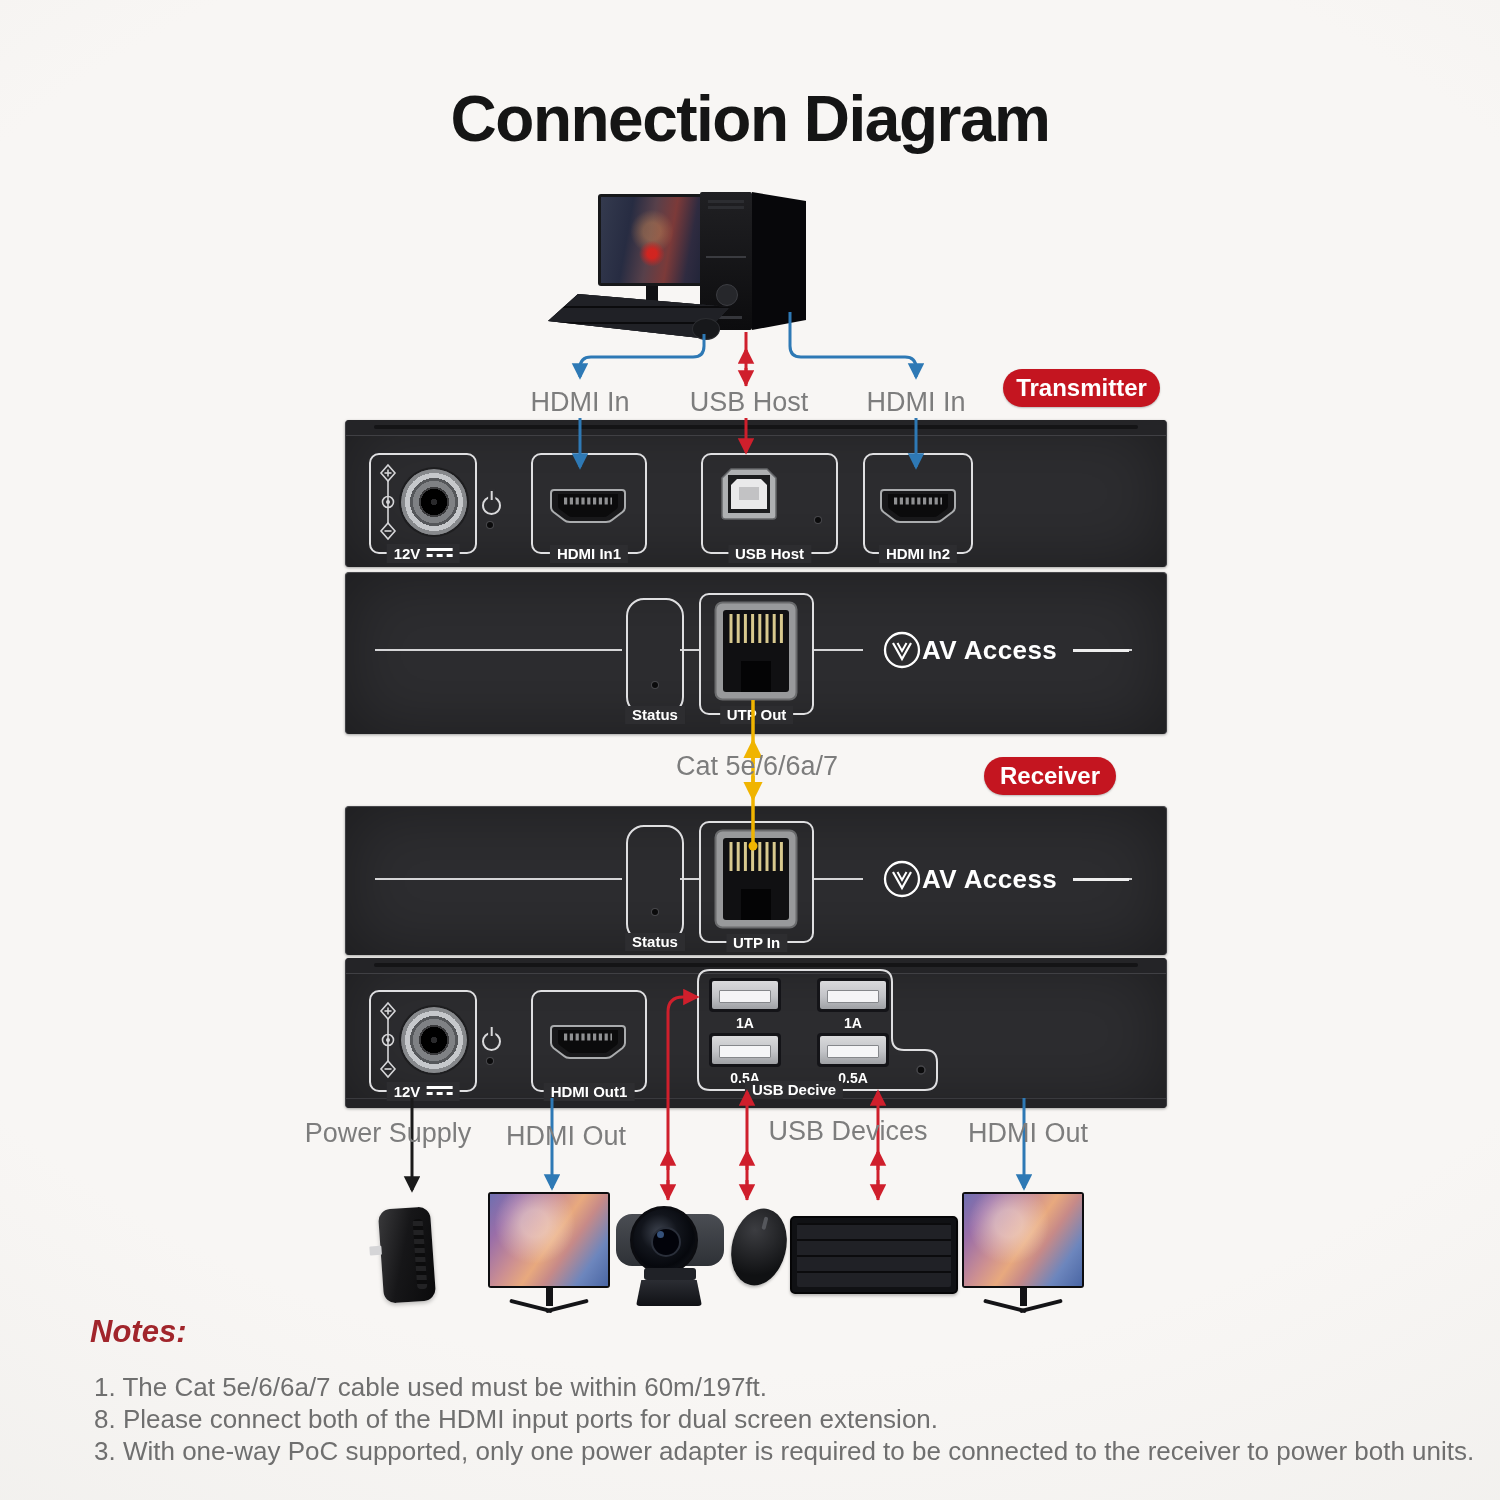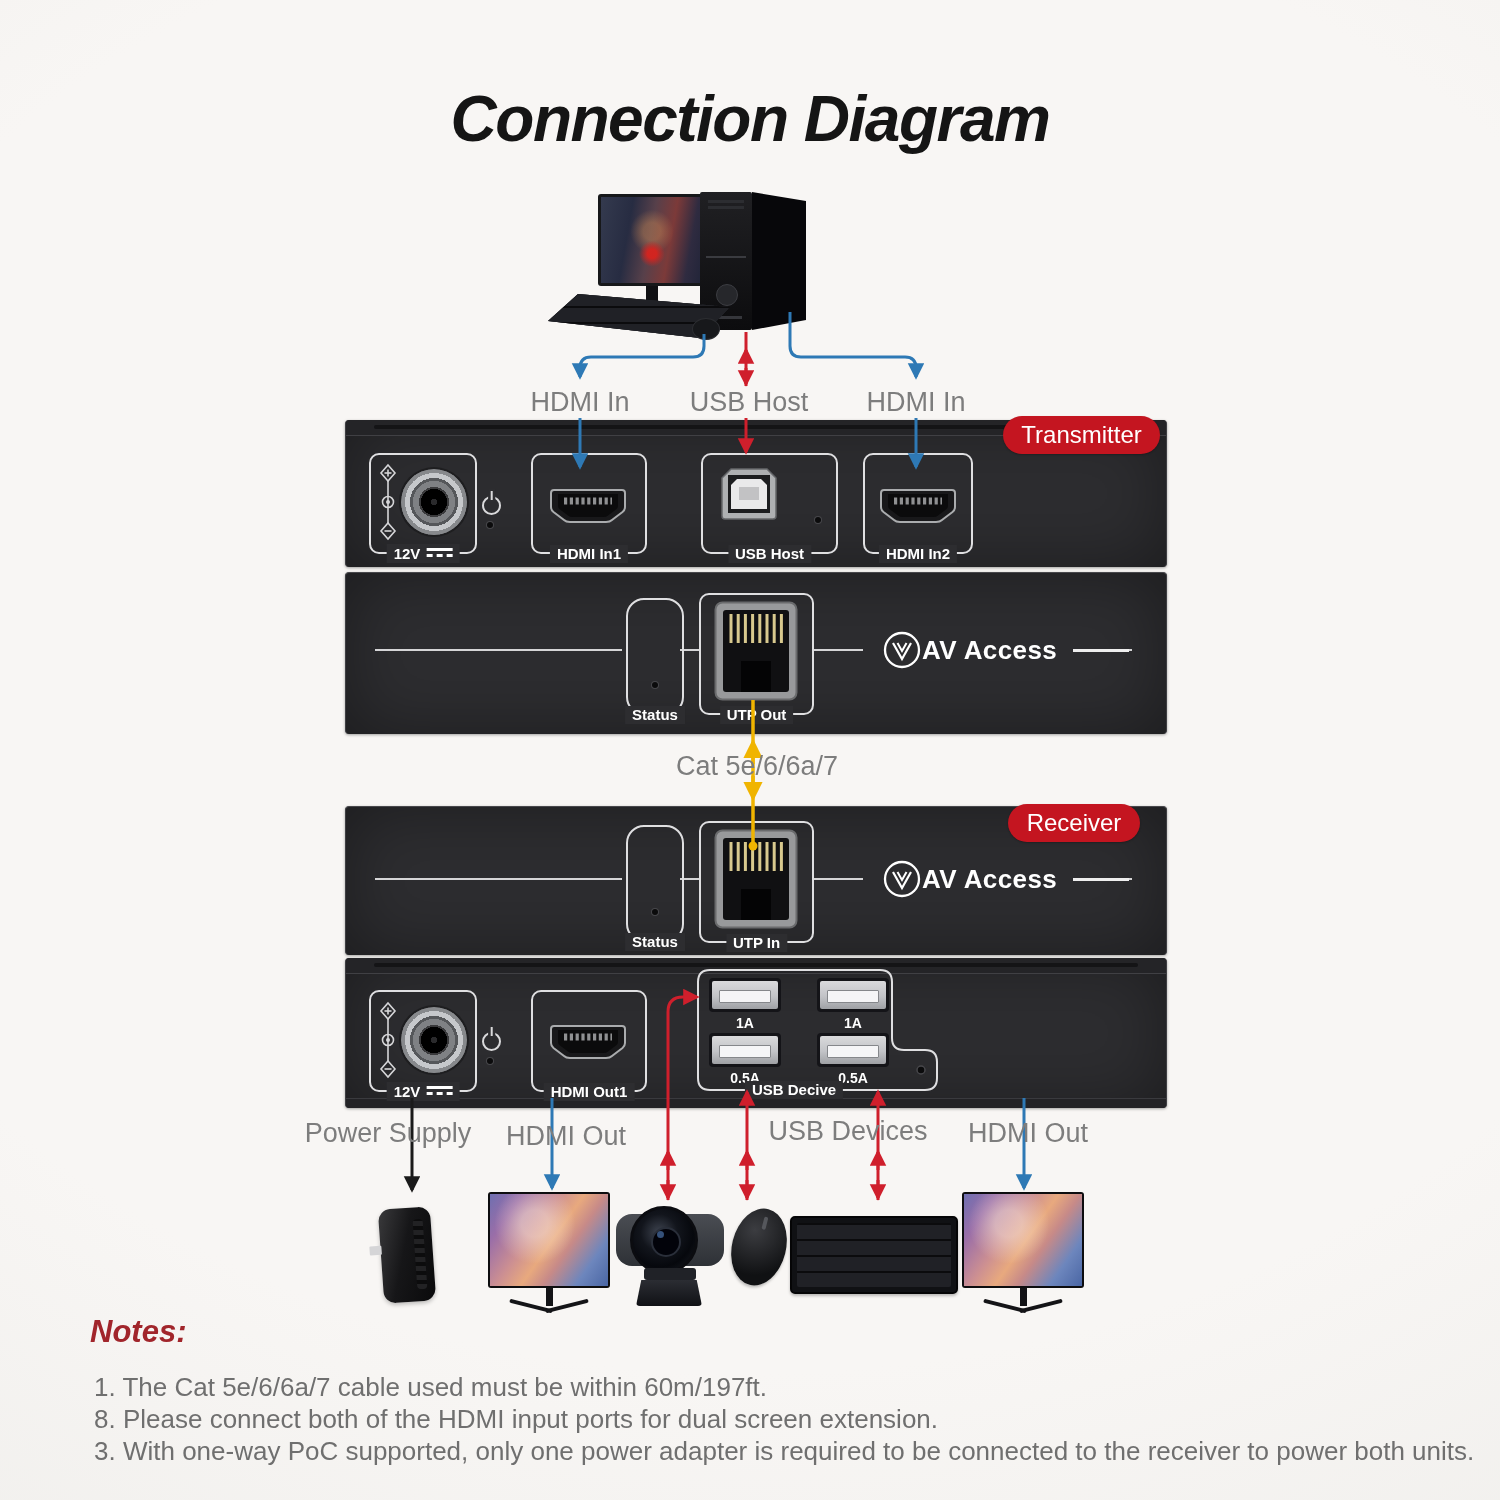--- a/index.html
+++ b/index.html
@@ -9,33 +9,32 @@
     background:#efedea;
   }
   .stage{
     position:relative;width:1500px;height:1500px;overflow:hidden;
     background:radial-gradient(120% 90% at 50% 42%, #f8f6f4 55%, #ecebe8 100%);
   }
   .abs{position:absolute;}
   
   .title{
     position:absolute;left:0;right:0;top:82px;text-align:center;
-    font-size:64px;font-weight:800;letter-spacing:-1.5px;color:#151515;font-style:italic;
+    font-size:64px;font-weight:800;letter-spacing:-1.5px;color:#151515;
   }
   
   .glabel{
     position:absolute;transform:translateX(-50%);
     font-size:27px;color:#7d7d7d;white-space:nowrap;z-index:40;
   }
   
   .badge{
     position:absolute;background:#c41520;color:#fff;border-radius:20px;
-    font-size:24px;font-weight:normal;text-align:center;z-index:40;
+    font-size:24px;font-weight:bold;text-align:center;z-index:40;
     box-shadow:0 1px 2px rgba(0,0,0,.25);
-    margin-top:47px;
   }
   
   .panel{
     position:absolute;background:#2d2d30;border-radius:4px;z-index:10;
     box-shadow:inset 0 0 70px rgba(0,0,0,.38), 0 1px 3px rgba(0,0,0,.35);
     border-left:1px solid #3e3e42;border-right:1px solid #3e3e42;
   }
   .topstrip{
     position:absolute;left:0;right:0;top:0;height:15px;background:#242427;
     border-bottom:1px solid #404044;border-radius:4px 4px 0 0;
@@ -300,21 +299,21 @@
         <circle cx="20" cy="20" r="17" stroke="#fff" stroke-width="2.3" fill="none"></circle>
         <path d="M11 13 L20 29 L29 13" stroke="#fff" stroke-width="2.2" fill="none"></path>
         <path d="M15.5 13 L20 21 L24.5 13" stroke="#fff" stroke-width="2" fill="none"></path>
       </svg>
       <span class="btext">AV Access</span>
       <span class="bdash"></span>
     </div>
   </div>
 
   <span class="glabel" style="left:757px;top:751px;">Cat 5e/6/6a/7</span>
-  <div class="badge" style="left:1008px;top:757px;width:132px;height:38px;line-height:38px;">Receiver</div>
+  <div class="badge" style="left:984px;top:757px;width:132px;height:38px;line-height:38px;">Receiver</div>
 
   <div class="panel" style="left:345px;top:806px;width:820px;height:148px;border-top:1px solid #48484c;">
     <div class="hline" style="left:29px;top:71px;width:247px;"></div>
     <div class="hline" style="left:334px;top:71px;width:19px;"></div>
     <div class="hline" style="left:467px;top:71px;width:50px;"></div>
     <div class="hline" style="left:729px;top:71px;width:57px;"></div>
     <div class="pbox statusbox" style="left:280px;top:18px;width:54px;height:113px;">
       <div class="led" style="left:24px;top:82px;"></div>
       <span class="plabel">Status</span>
     </div>

